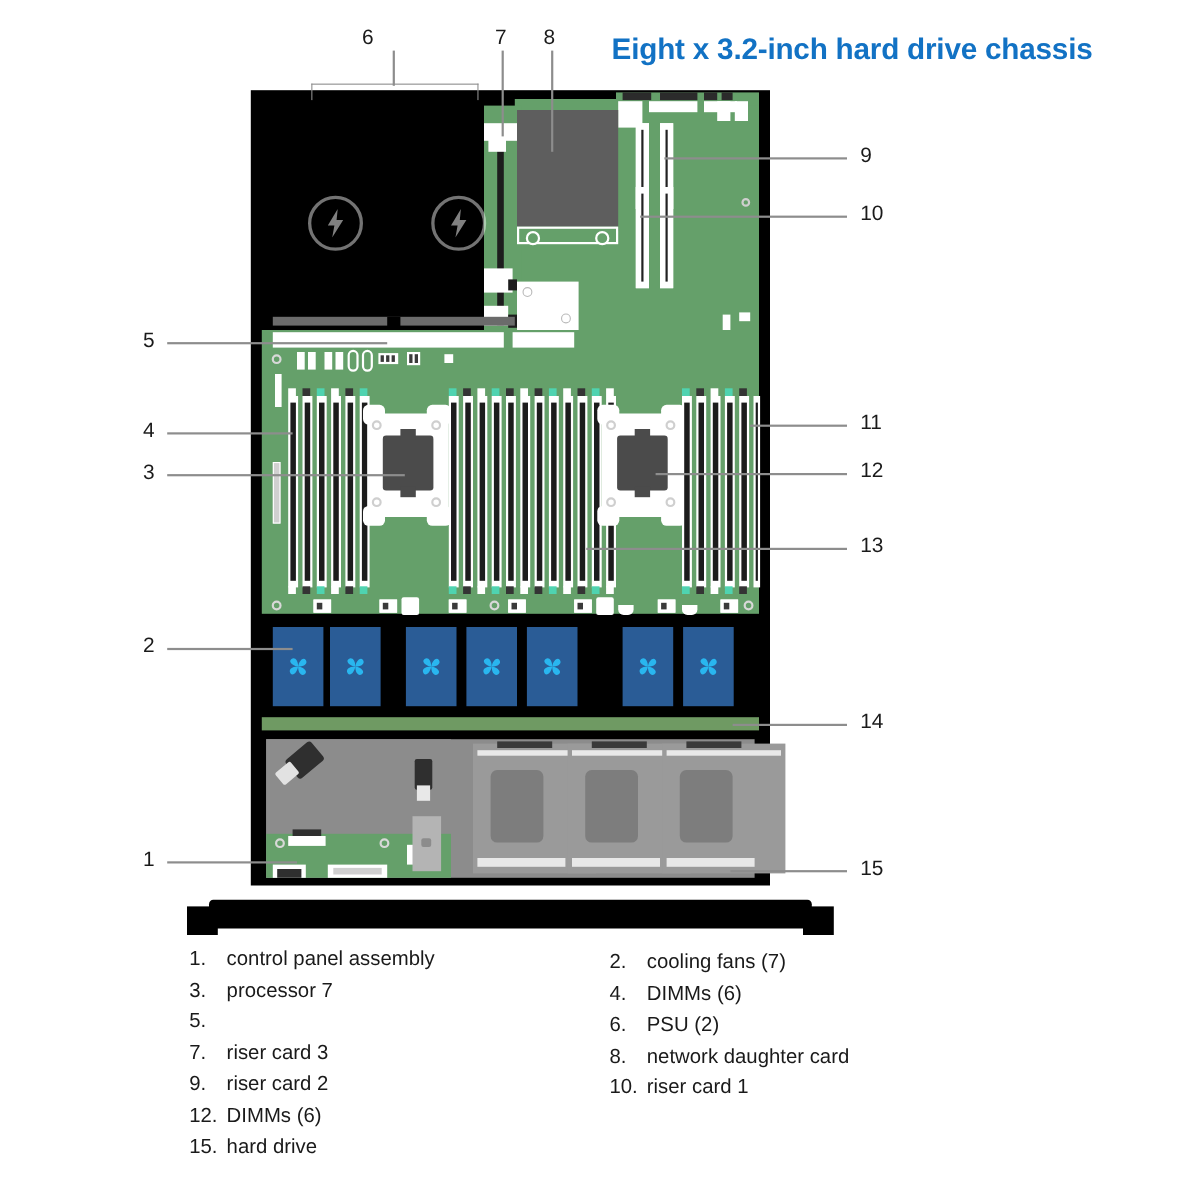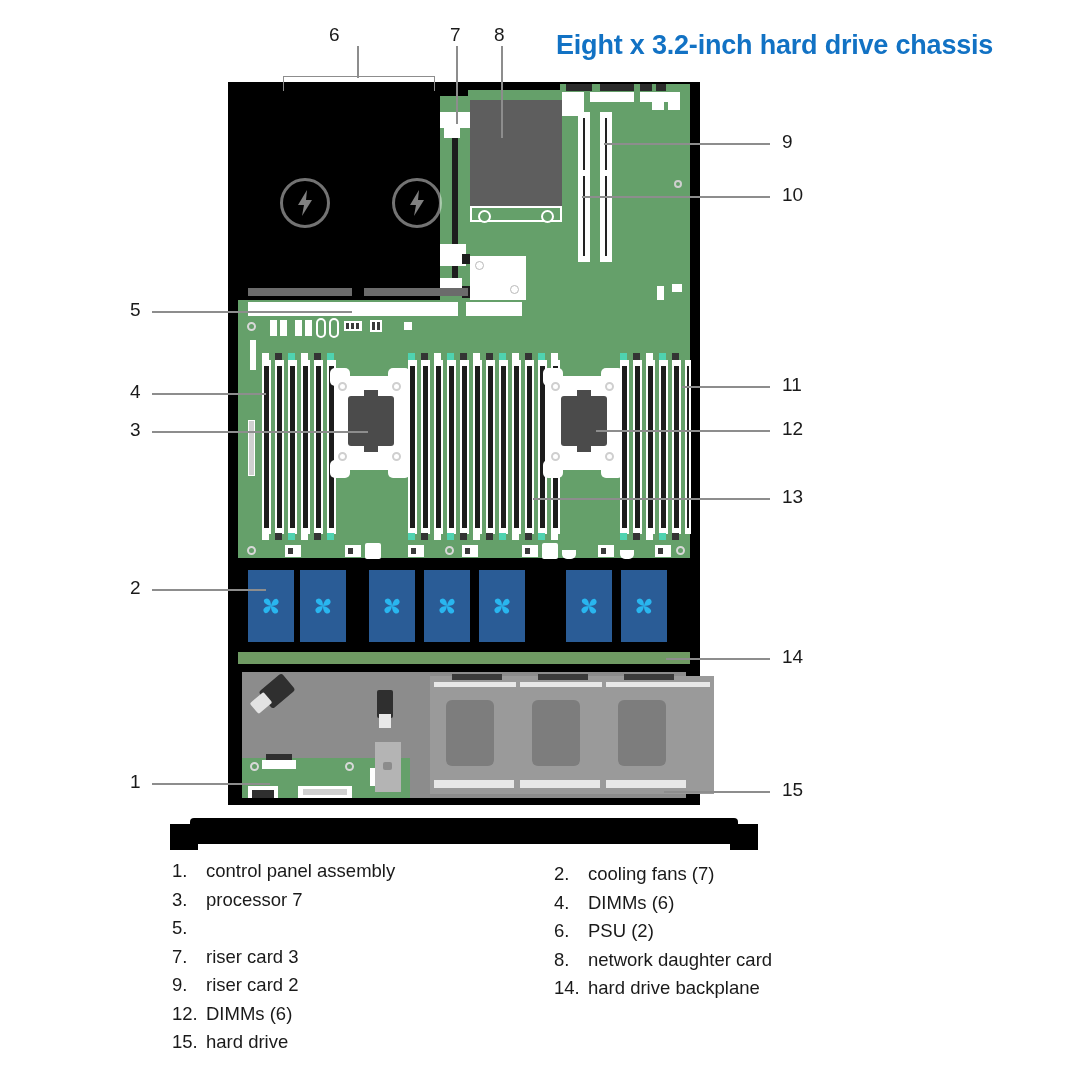--- a/index.html
+++ b/index.html
@@ -621,19 +621,19 @@
         </div>
         <div class="leg-row">
           <span class="leg-n">6.</span>
           <span class="leg-t">PSU (2)</span>
         </div>
         <div class="leg-row">
           <span class="leg-n">8.</span>
           <span class="leg-t">network daughter card</span>
         </div>
         <div class="leg-row">
-          <span class="leg-n">14.</span>
-          <span class="leg-t">hard drive backplane</span>
+          <span class="leg-n">10.</span>
+          <span class="leg-t">riser card 1</span>
         </div>
       </div>
   </div>
 
 </div>
 
 </body></html>

